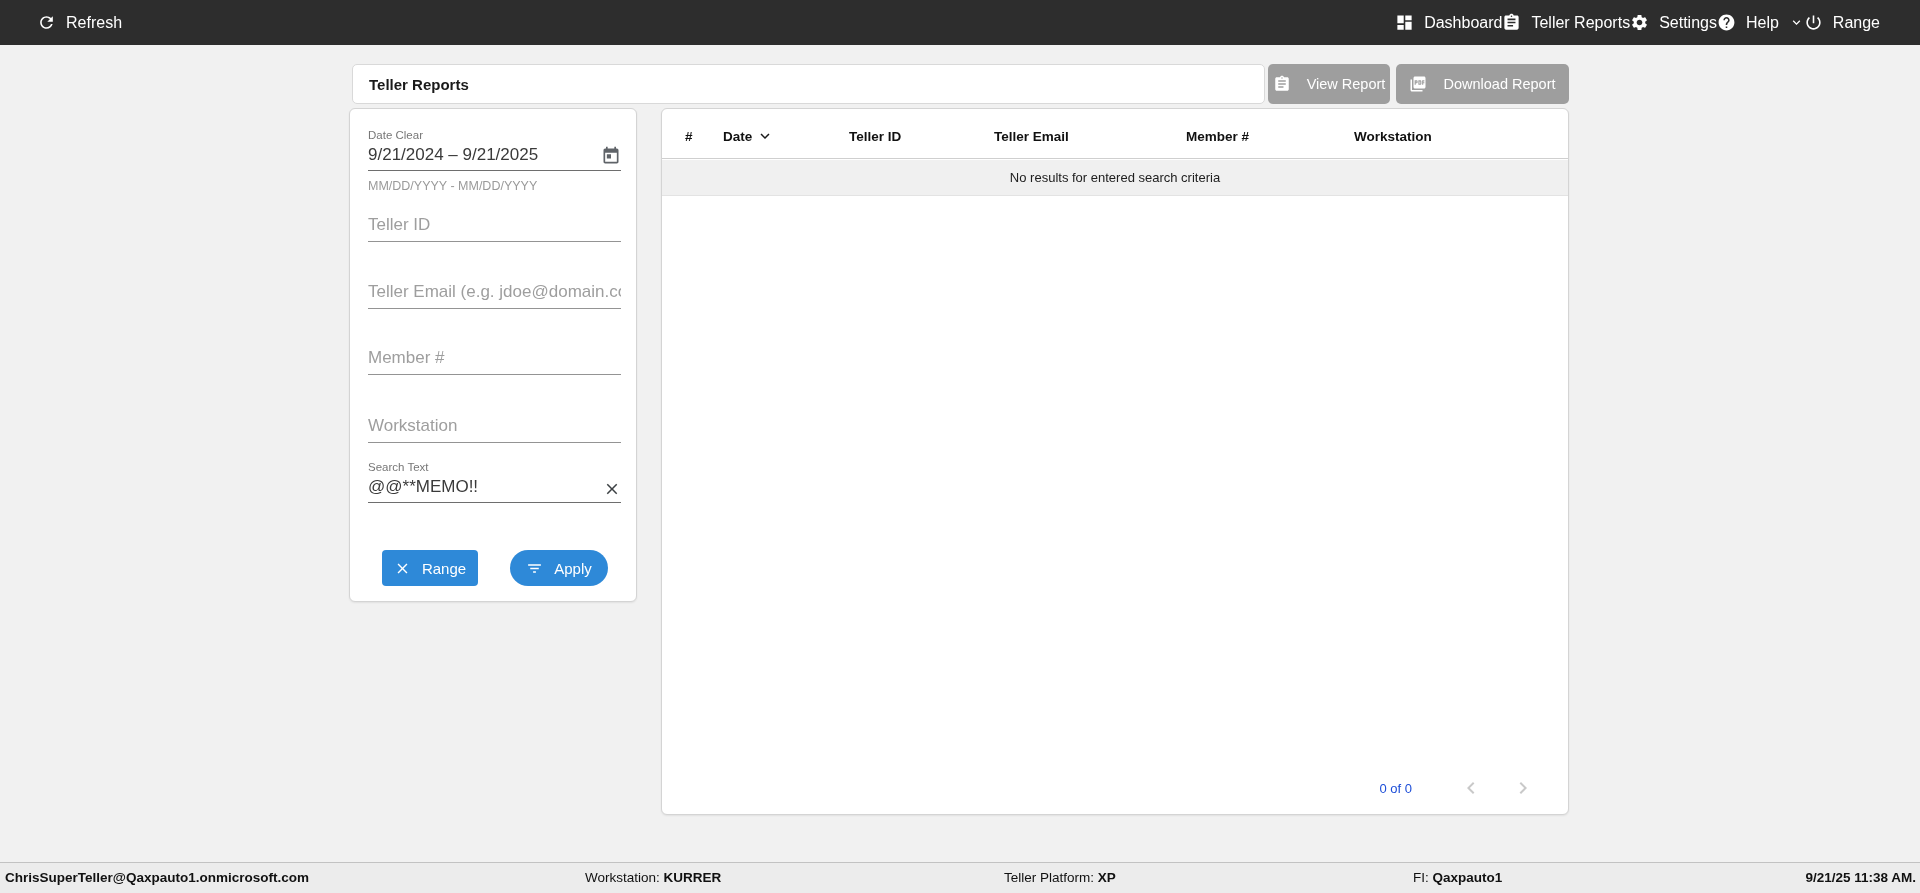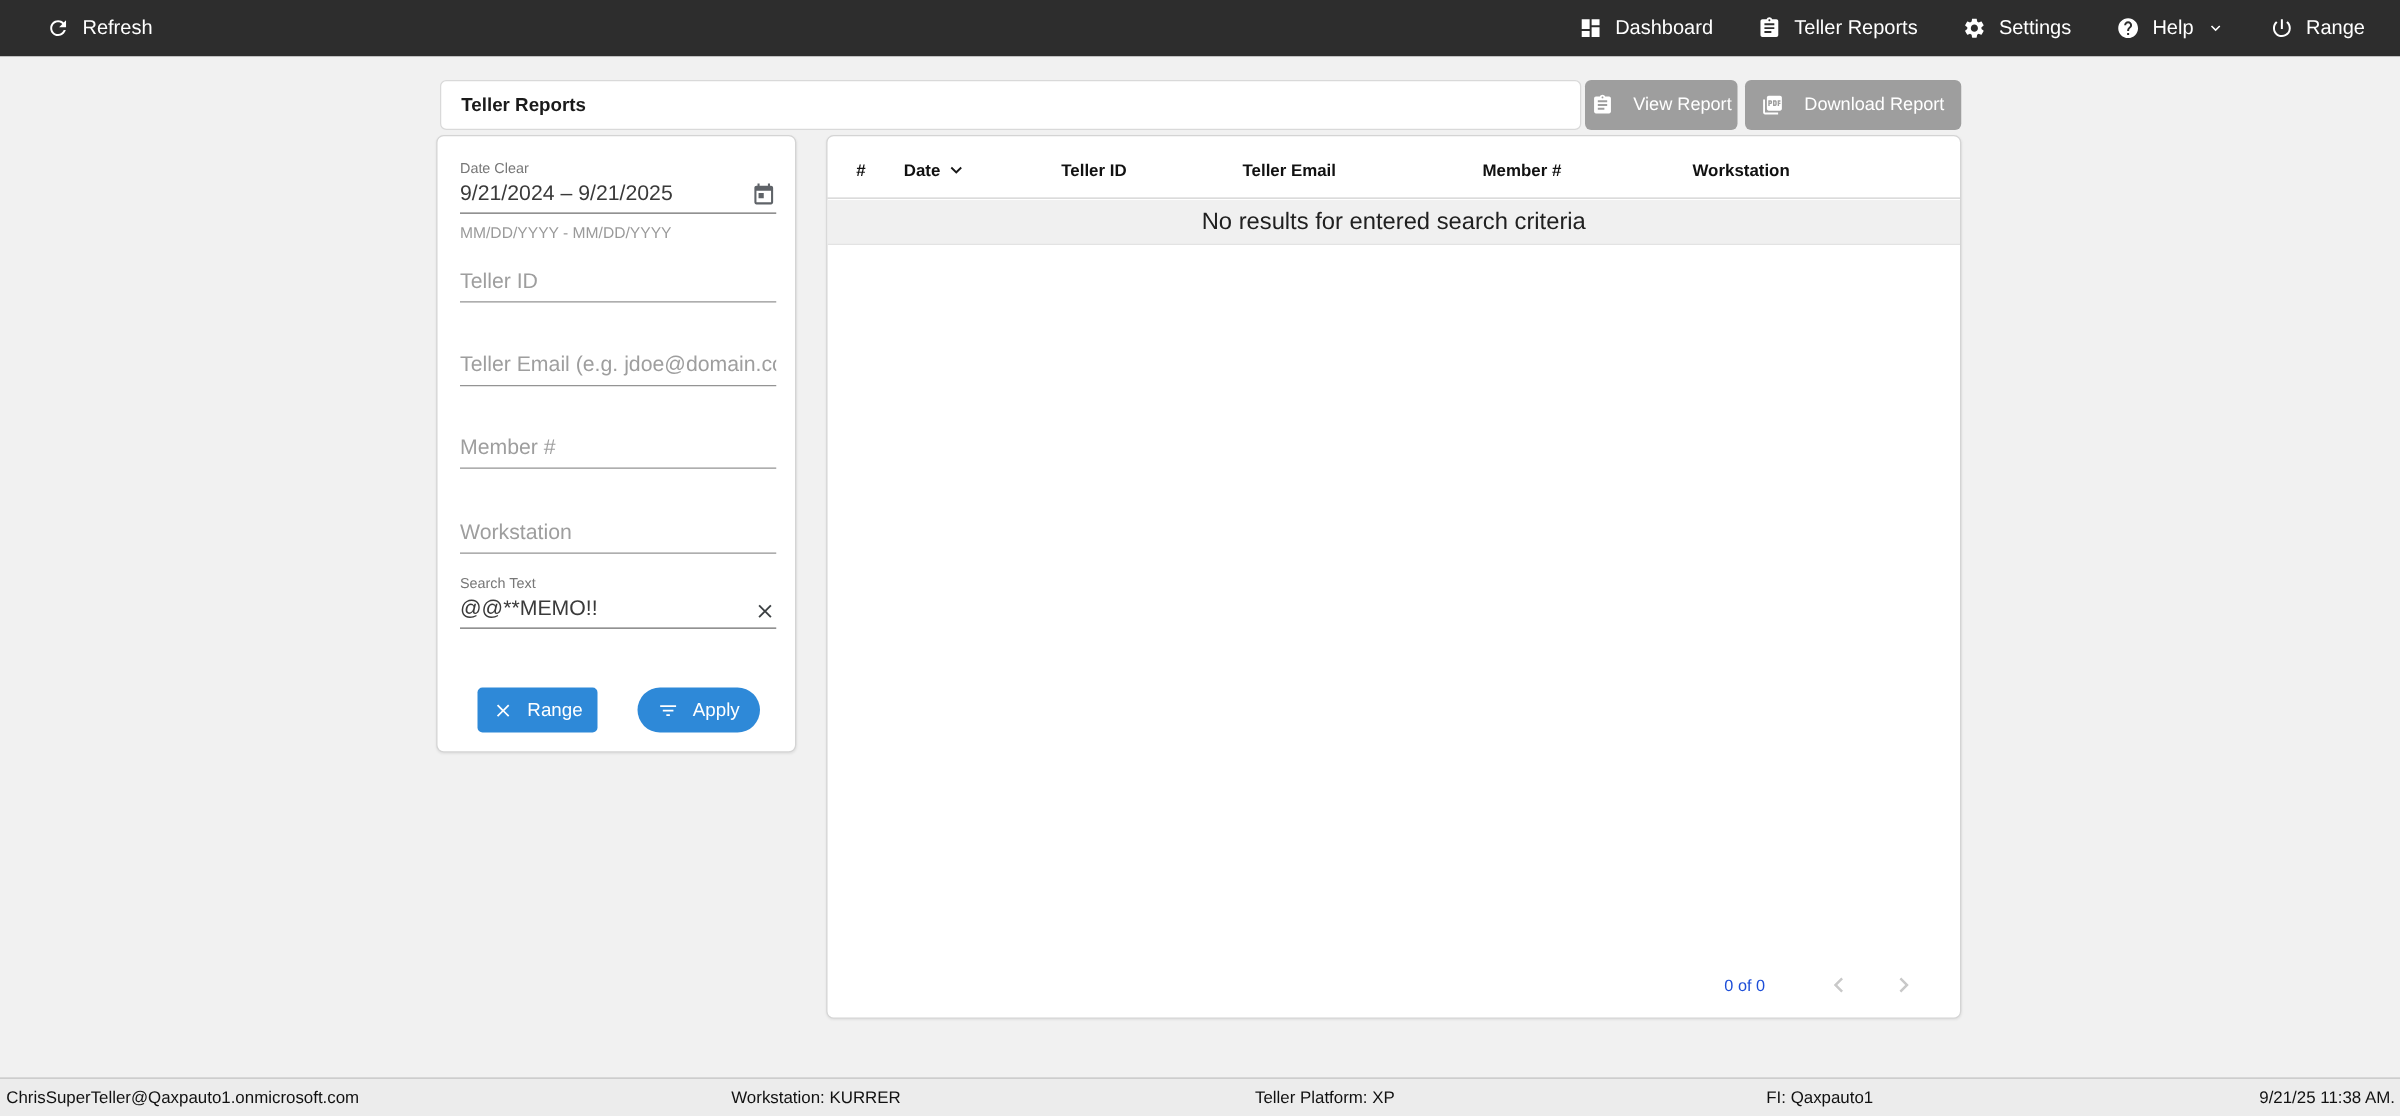--- a/index.html
+++ b/index.html
@@ -5,21 +5,21 @@
   * { margin:0; padding:0; box-sizing:border-box; }
   html,body { width:1920px; height:893px; overflow:hidden; background:#f1f1f1;
               font-family:"Liberation Sans", sans-serif; }
   .abs { position:absolute; }
   svg { display:block; }
 
   
   .topnav { position:absolute; left:0; top:0; width:1920px; height:45px;
             background:#2d2d2d; color:#fff; display:flex; align-items:center; }
   .nav-left { display:flex; align-items:center; gap:11px; margin-left:37px; cursor:pointer; }
-  .nav-right { margin-left:auto; margin-right:28px; display:flex; align-items:center; gap:36px; }
+  .nav-right { margin-left:auto; margin-right:40px; display:flex; align-items:center; }
   .nav-item { display:flex; align-items:center; gap:10px; font-size:16px; cursor:pointer;text-align:center; }
   .nav-item svg, .nav-left svg { fill:#fff; }
 
   
   .title-bar { position:absolute; left:352px; top:64px; width:913px; height:40px;
                background:#fff; border:1px solid #d9d9d9; border-radius:5px;
                display:flex; align-items:center; padding-left:16px;
                font-size:15px; font-weight:bold; color:#1a1a1a; }
   .hdr-btn { position:absolute; top:64px; height:40px; background:#9e9e9e; border:none;
              border-radius:5px; color:#fff; font-size:14.5px; font-family:inherit;
@@ -56,34 +56,34 @@
                 box-shadow:0 1px 2px rgba(0,0,0,.07); }
   .thead { position:absolute; left:0; top:0; width:100%; height:50px;
            border-bottom:1px solid #cfcfcf; display:grid;
            grid-template-columns:38px 126px 145px 192px 168px 1fr;
            padding:20px 0 0 23px; font-size:13.5px; font-weight:bold; color:#111; }
   .th { display:flex; align-items:flex-start; gap:4px; }
   .th svg { fill:#1a1a1a; margin-top:-2px; cursor:pointer; }
   .empty-row { position:absolute; left:0; top:51px; width:100%; height:36px;
                background:#f0f0f0; border-bottom:1px solid #e3e3e3;
                display:flex; align-items:center; justify-content:center;
-               font-size:19px; color:#202020; }
+               font-size:13px; color:#202020; }
   .pagination { position:absolute; right:32px; bottom:13px; display:flex; align-items:center; }
   .pag-label { font-size:13px; color:#1d4ed8; margin-right:46px; }
   .pag-btn { width:26px; height:26px; border:none; background:transparent; cursor:default;
              display:flex; align-items:center; justify-content:center; }
   .pag-btn svg { fill:#c9c9c9; }
   .pag-btn + .pag-btn { margin-left:26px; }
 
   
   .footer { position:absolute; left:0; top:862px; width:1920px; height:31px;
             background:#ececec; border-top:1px solid #c2c2c2;
             font-size:13.5px; color:#111; }
   .footer .abs { top:7px; white-space:nowrap; }
-  .bold { font-weight:normal; }
+  .bold { font-weight:bold; }
 </style>
 </head>
 <body>
 
 <div class="topnav">
   <div class="nav-left nav-item">
     <span>
       <svg width="19" height="19" viewBox="0 0 24 24">
           <path d="M17.65 6.35C16.2 4.9 14.21 4 12 4c-4.42 0-7.99 3.58-7.99 8s3.57 8 7.99 8c3.73 0 6.84-2.55 7.73-6h-2.08c-.82 2.33-3.04 4-5.65 4-3.31 0-6-2.69-6-6s2.69-6 6-6c1.66 0 3.14.69 4.22 1.78L13 11h7V4l-2.35 2.35z"></path>
         </svg>

